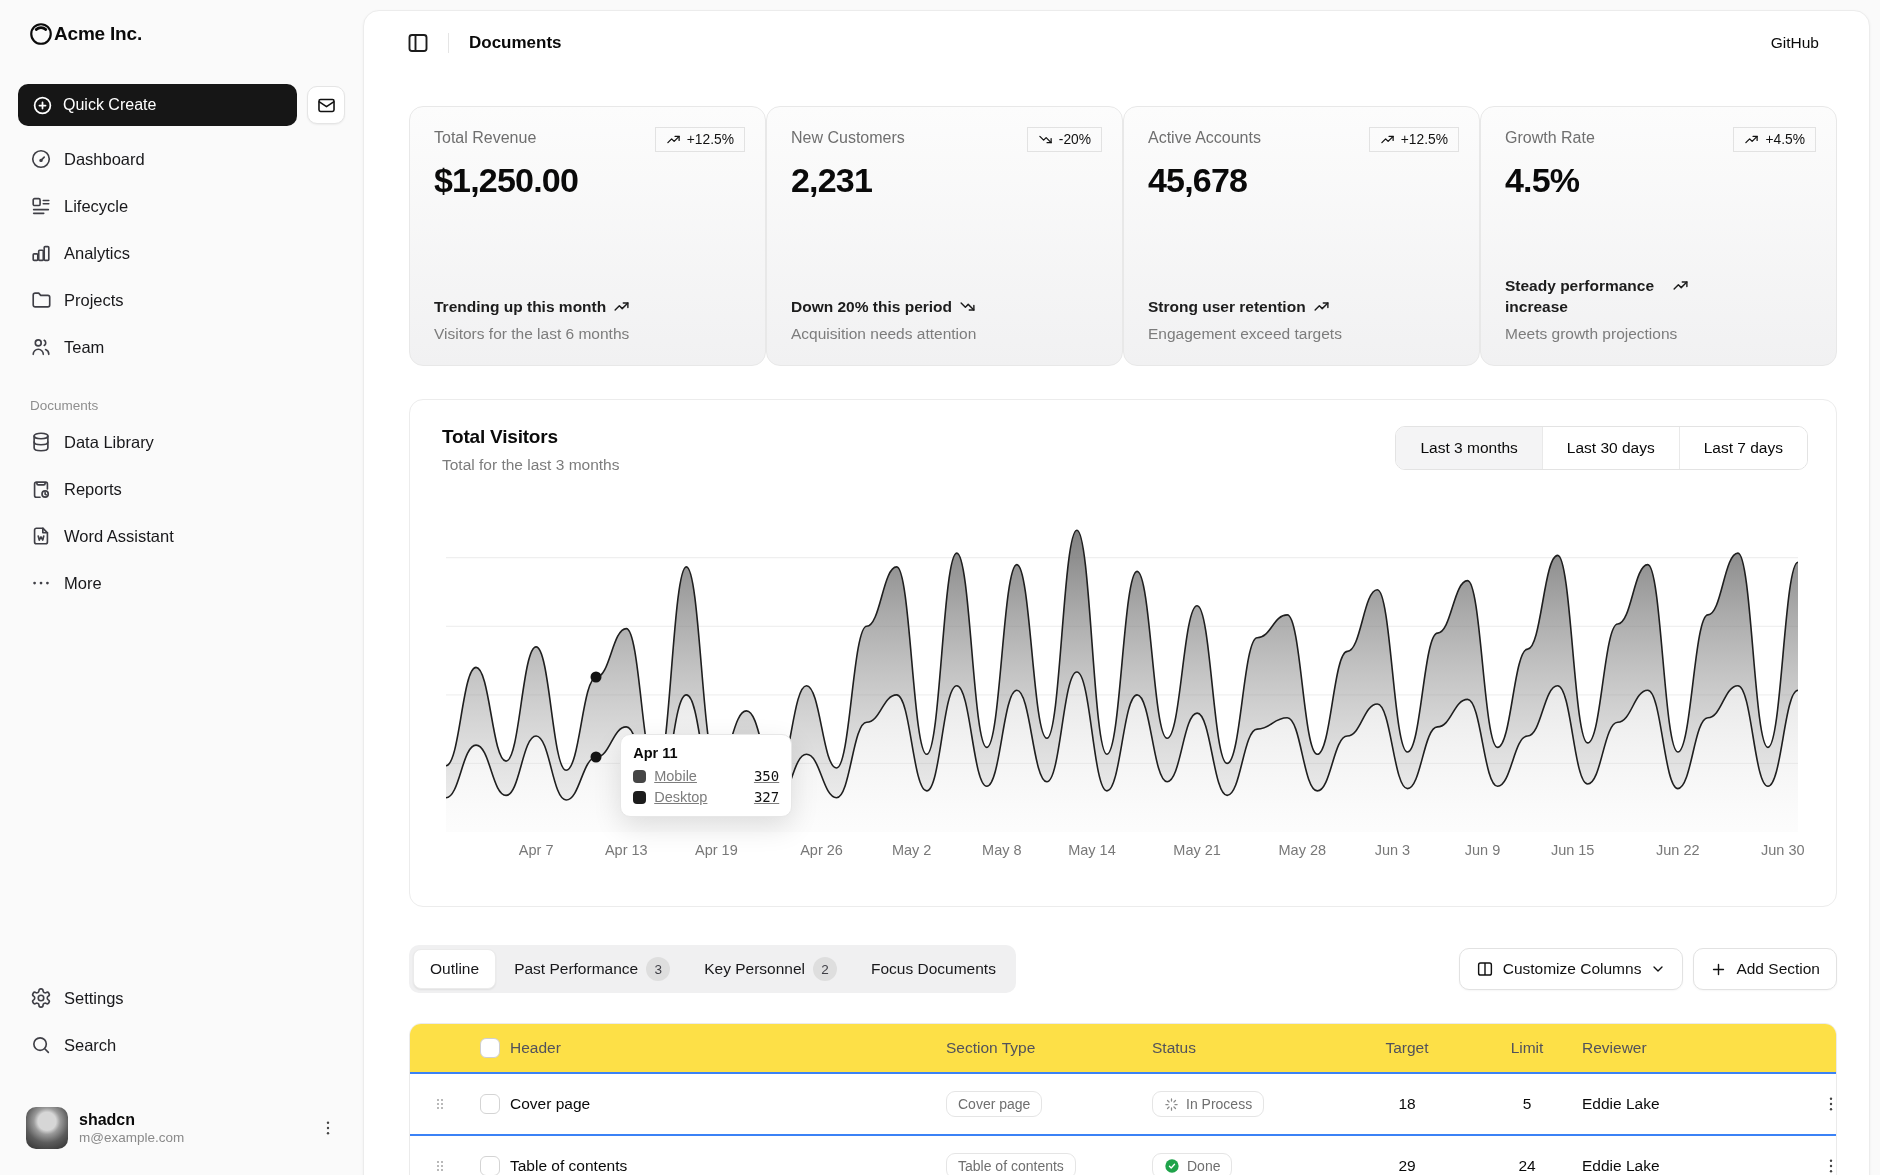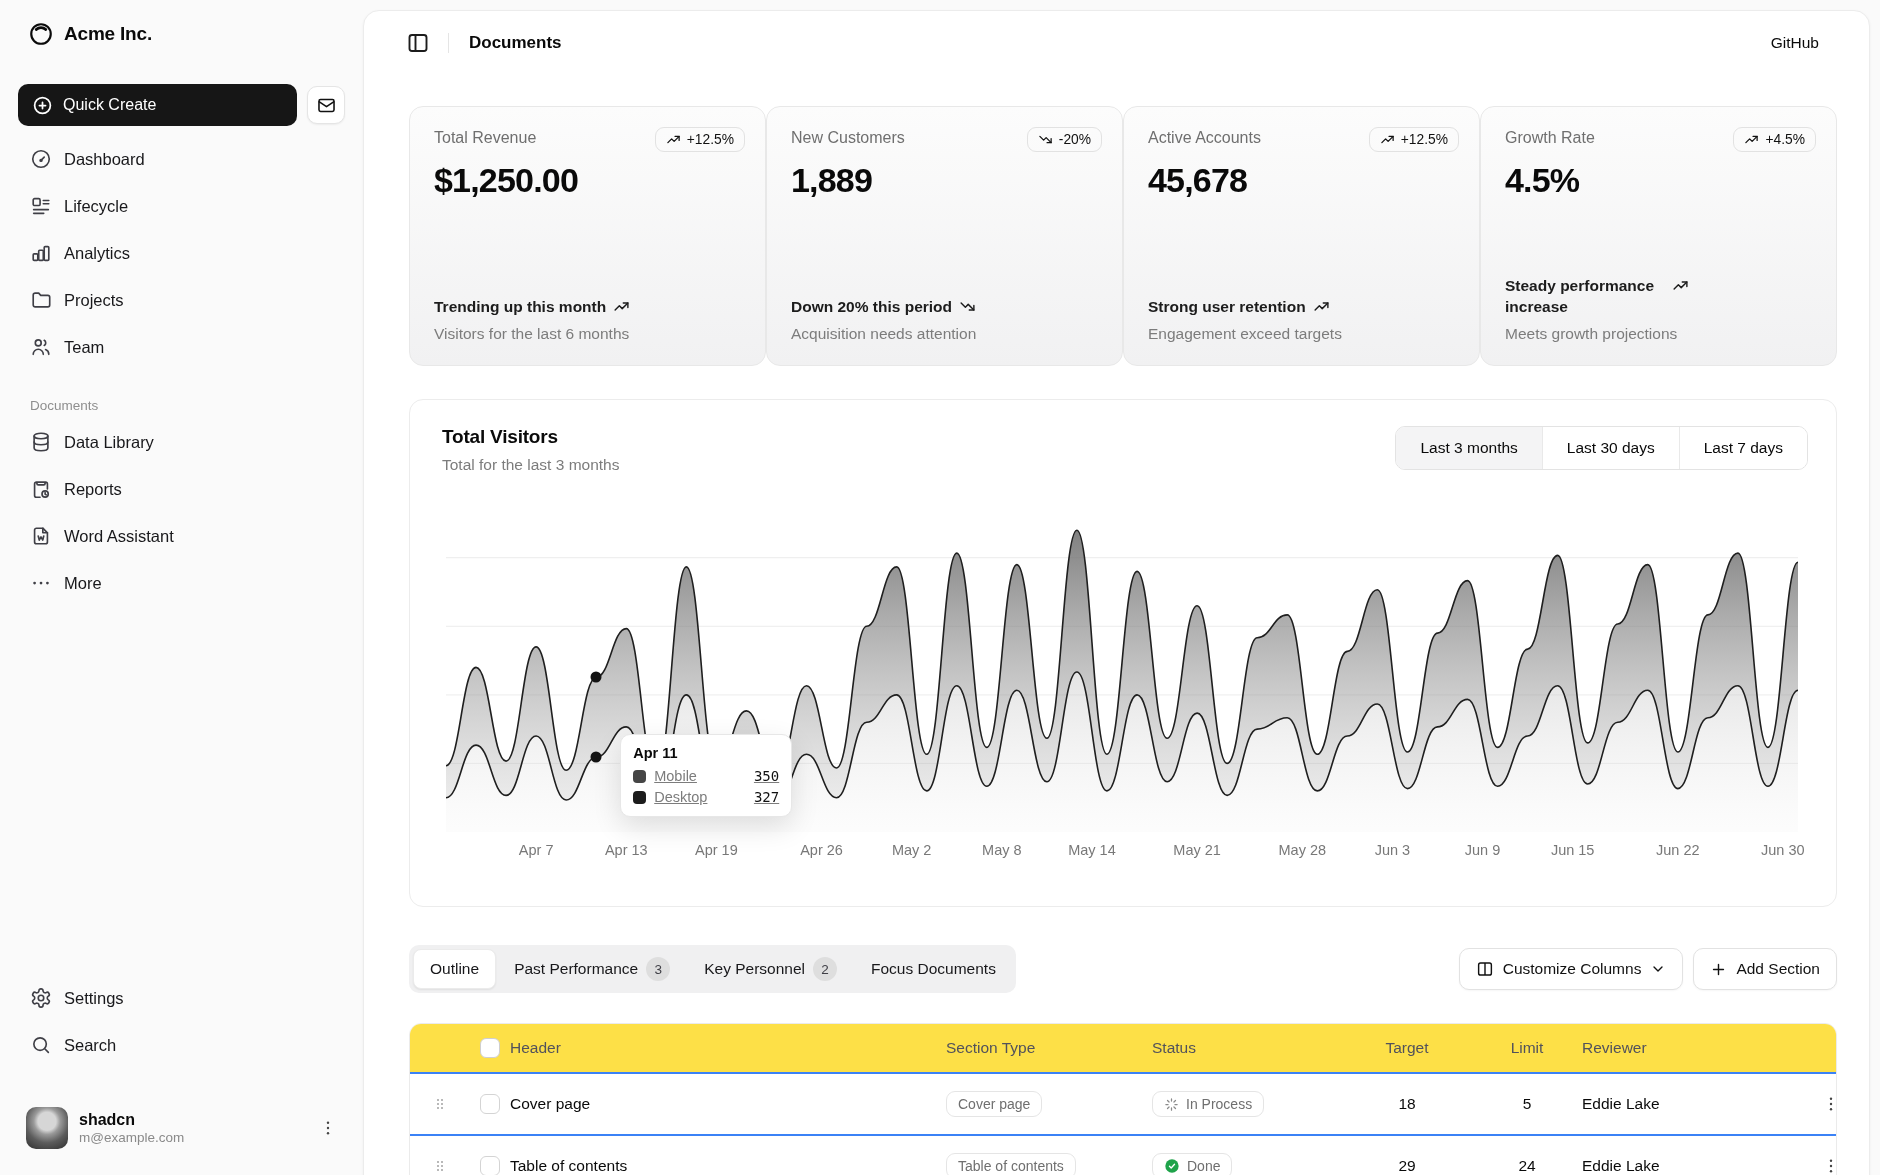--- a/index.html
+++ b/index.html
@@ -1,21 +1,21 @@
 <!DOCTYPE html>
 <html><head>
 <meta charset="utf-8">
 <style>
   * { margin:0; padding:0; box-sizing:border-box; }
   html,body { width:1880px; height:1175px; overflow:hidden; background:#fafafa;
     font-family:"Liberation Sans","DejaVu Sans",sans-serif; color:#0a0a0a; }
 
   
   .sidebar { position:absolute; left:0; top:0; bottom:0; width:363px; padding:14px 18px; }
-  .brand { display:flex; align-items:center; gap:10px; padding:6px 10px; height:40px; }
+  .brand { display:flex; align-items:center; padding:6px 10px; height:40px; }
   .brand svg { flex:0 0 auto; }
   .brand-name { font-size:19px; font-weight:700; letter-spacing:-.2px; }
   .qc-row { display:flex; gap:10px; margin-top:30px; align-items:center; }
   .qc-btn { flex:1; height:42px; background:#161616; color:#fff; border:none; border-radius:10px;
     display:flex; align-items:center; gap:10px; padding:0 14px; font-size:16px; font-weight:500; cursor:pointer; }
   .mail-btn { width:38px; height:38px; background:#fff; border:1px solid #e5e5e5; border-radius:10px;
     display:flex; align-items:center; justify-content:center; box-shadow:0 1px 2px rgba(0,0,0,.06); cursor:pointer; }
   .nav { margin-top:12px; }
   .si { display:flex; align-items:center; gap:12px; height:42px; margin-bottom:5px; padding:0 12px;
     border-radius:10px; font-size:16.5px; color:#18181b; cursor:pointer; }
@@ -39,21 +39,21 @@
   .gh { margin-left:auto; font-size:15.5px; font-weight:500; cursor:pointer; }
 
   .content { padding:0 32px 0 45px; }
 
   
   .cards { display:flex; margin-top:31px; }
   .card { flex:1; height:260px; border:1px solid #e8e8e8; border-radius:14px; padding:22px 24px;
     background:linear-gradient(to top,#f1f1f2,#fcfcfc); position:relative; display:flex; flex-direction:column; }
   .c-label { font-size:16px; color:#6f6f6f; }
   .c-badge { position:absolute; top:20px; right:20px; display:flex; align-items:center; gap:6px;
-    border:1px solid #e2e2e2; border-radius:9px; padding:4px 10px; font-size:13.8px; color:#111; }
+    border:1px solid #e2e2e2; border-radius:0; padding:4px 10px; font-size:13.8px; color:#111; }
   .c-value { font-size:34px; font-weight:650; letter-spacing:-.8px; margin-top:14px; }
   .c-foot { margin-top:auto; }
   .cf-title { display:flex; align-items:flex-start; gap:7px; font-size:15.5px; font-weight:550; color:#1c1c1c; line-height:1.4; }
   .cf-title svg { margin-top:2px; flex:0 0 auto; }
   .card:nth-child(4) .cf-title span { max-width:160px; }
   .cf-sub { margin-top:7px; font-size:15.5px; color:#7c7c7c; }
 
   
   .chart-card { margin-top:33px; height:508px; border:1px solid #ececec; border-radius:14px;
     background:#fff; position:relative; padding:26px 32px; }
@@ -314,21 +314,21 @@
         <div class="c-label">New Customers</div>
         <div class="c-badge">
           <span style="display:flex">
               <svg width="15" height="15" viewBox="0 0 24 24" fill="none" stroke="#111" stroke-width="2" stroke-linecap="round" stroke-linejoin="round">
                 <path d="m3 7 6 6 4-4 8 8"></path>
                 <path d="M21 10.5V17h-6.5"></path>
               </svg>
             </span>
           <span>-20%</span>
         </div>
-        <div class="c-value">1,889</div>
+        <div class="c-value">2,231</div>
         <div class="c-foot">
           <div class="cf-title">
               <span>Down 20% this period</span>
             <span style="display:flex">
                 <svg width="17" height="17" viewBox="0 0 24 24" fill="none" stroke="#1c1c1c" stroke-width="2" stroke-linecap="round" stroke-linejoin="round">
                   <path d="m3 7 6 6 4-4 8 8"></path>
                   <path d="M21 10.5V17h-6.5"></path>
                 </svg>
               </span>
             </div>

